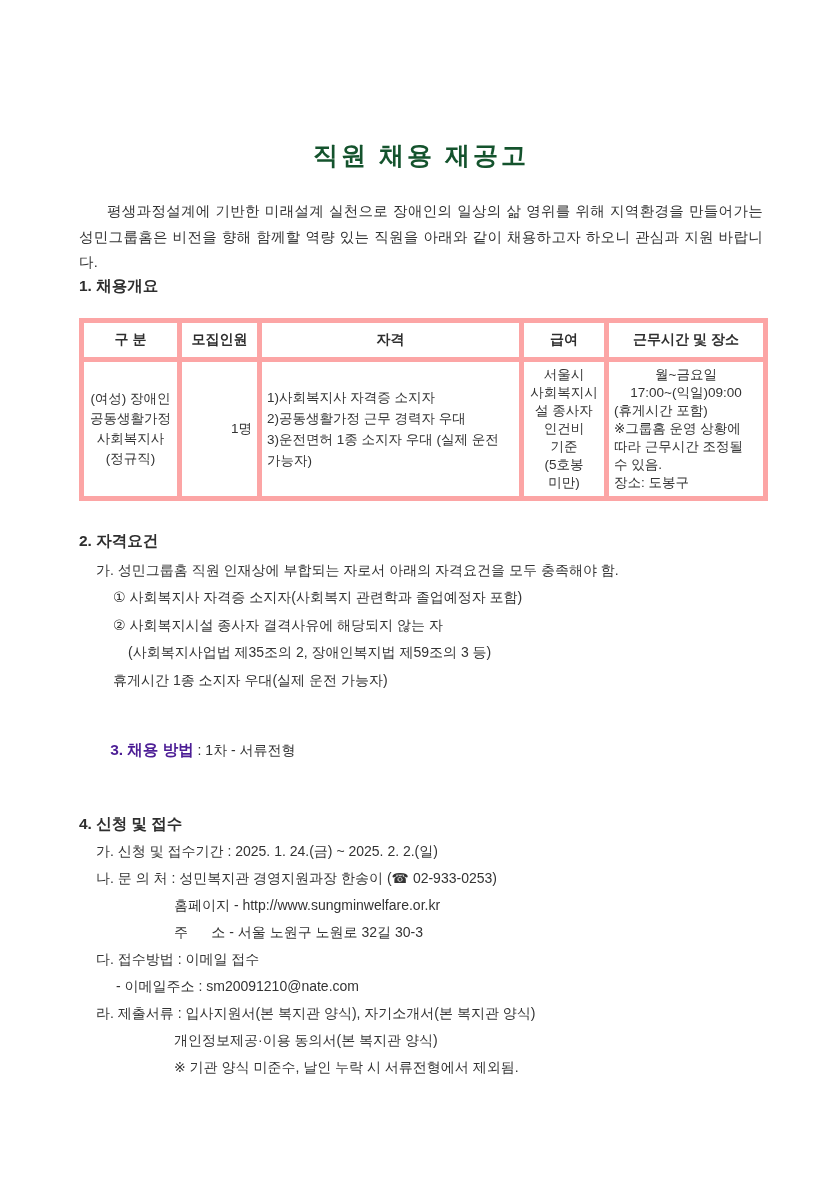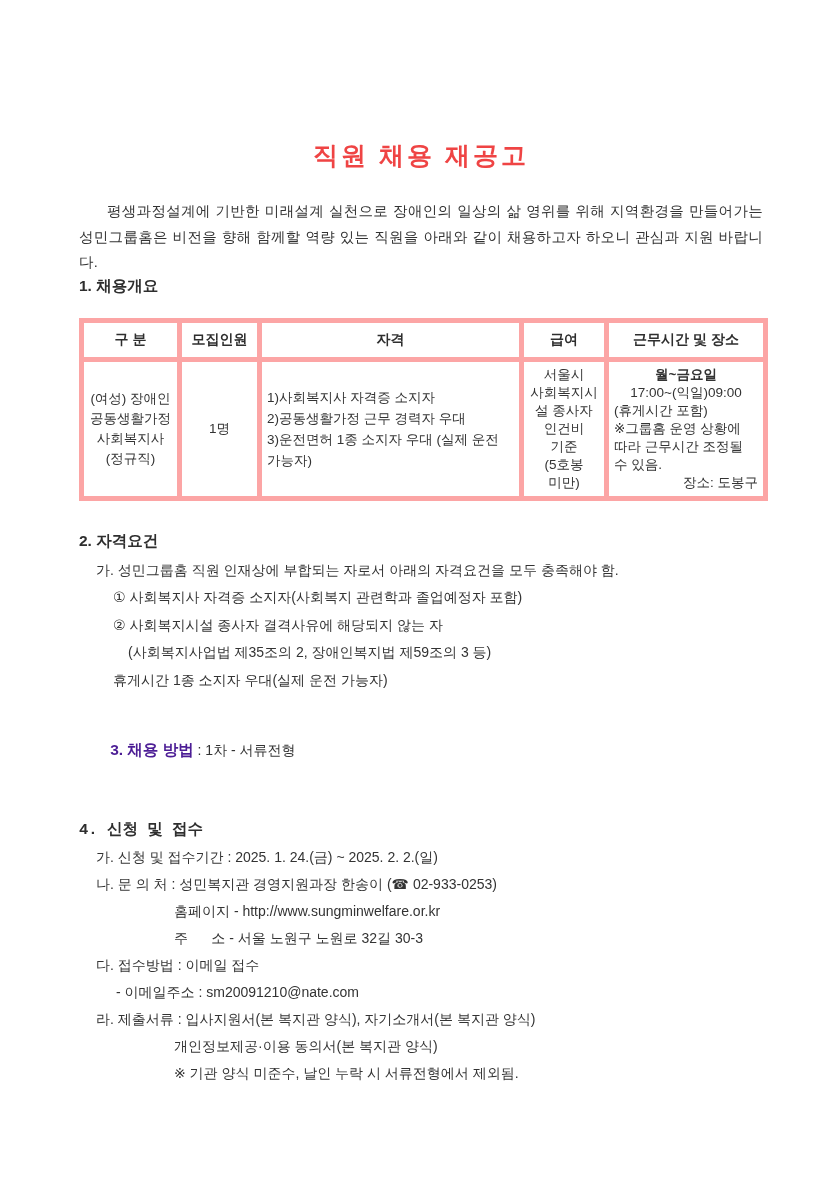--- a/index.html
+++ b/index.html
@@ -24,21 +24,21 @@
   }
 
   
   .doc-title {
     margin-top: 139px;
     text-align: center;
     font-size: 25px;
     font-weight: bold;
     letter-spacing: 3px;
     line-height: 32px;
-    color: #ef4444;
+    color: #14532d;
   }
 
   
   .intro {
     margin-top: 28px;
     font-size: 14.5px;
     line-height: 25.5px;
     text-align: justify;
     word-break: break-all;
     text-indent: 28px;
@@ -47,21 +47,21 @@
 
   
   .sec-heading {
     font-size: 15.5px;
     font-weight: bold;
     line-height: 20px;
     color: #2e2e2e;
   }
   .s1-heading { }
   .s2-heading { margin-top: 30px; }
-  .s4-heading { margin-top: 28px; font-family: Liberation Mono, monospace; }
+  .s4-heading { margin-top: 22px; }
 
   
   table.recruit {
     margin-top: 22px;
     border-collapse: collapse;
     width: 684px;
     table-layout: fixed;
     color: #333333;
   }
   table.recruit col.c1 { width: 98px; }
@@ -87,42 +87,42 @@
     vertical-align: middle;
     font-size: 13.5px;
     padding: 4px 5px;
   }
   td.cell-position {
     text-align: center;
     white-space: pre-line;
     line-height: 20px;
   }
   td.cell-headcount {
-    text-align: center;
+    text-align: right;
   }
   td.cell-qualifications {
     text-align: left;
     white-space: pre-line;
     line-height: 21px;
     padding-left: 8px;
   }
   td.cell-salary {
     text-align: center;
     white-space: pre-line;
     line-height: 18px;
   }
   td.cell-worktime {
     line-height: 18px;
     padding: 3px 5px;
   }
-  .wt-days  { text-align: center; font-weight: bold; }
+  .wt-days  { text-align: center; font-weight: normal; }
   .wt-hours { text-align: center; }
   .wt-break { text-align: left; }
   .wt-note  { text-align: left; word-break: break-all; }
-  .wt-place { text-align: right; }
+  .wt-place { text-align: left; }
 
   
   .s2-line {
     font-size: 14px;
     line-height: 27.5px;
     white-space: pre-wrap;
     margin: 0;
   }
   .s2-line:first-of-type { margin-top: 6px; }
   .ind-ga  { margin-left: 17px; }

